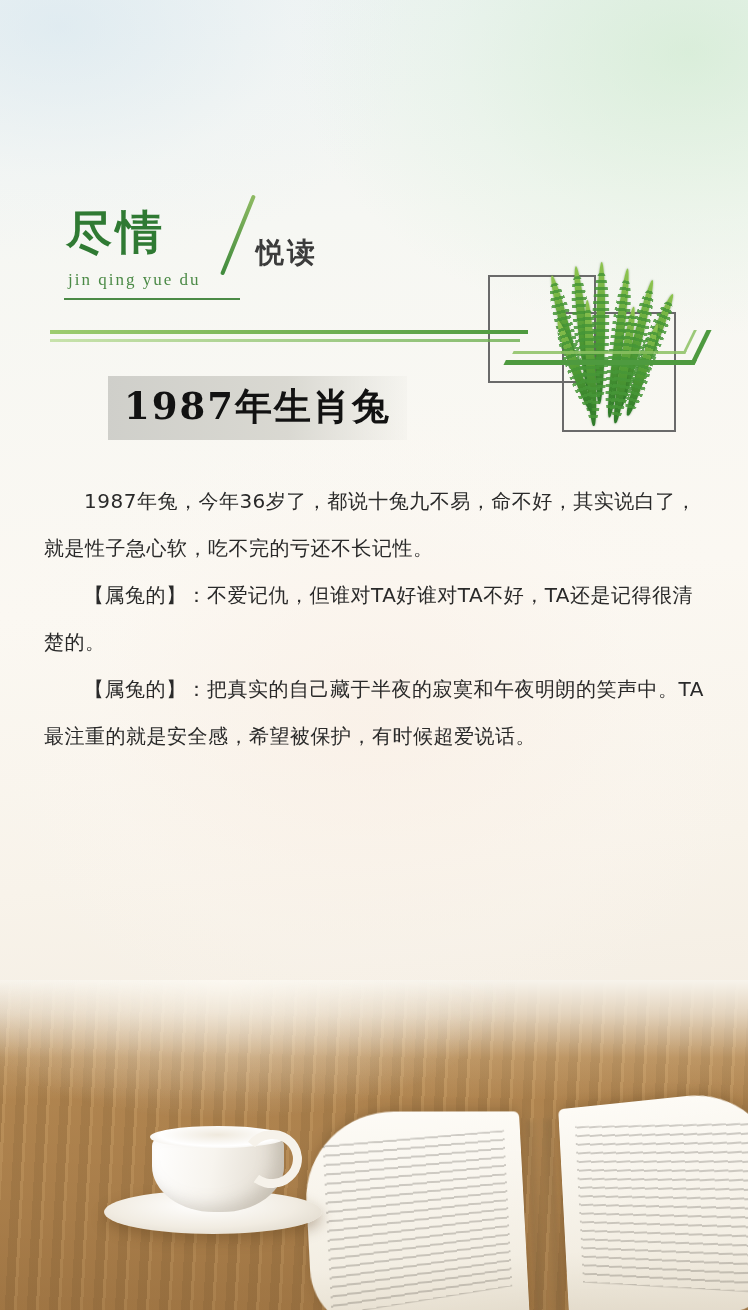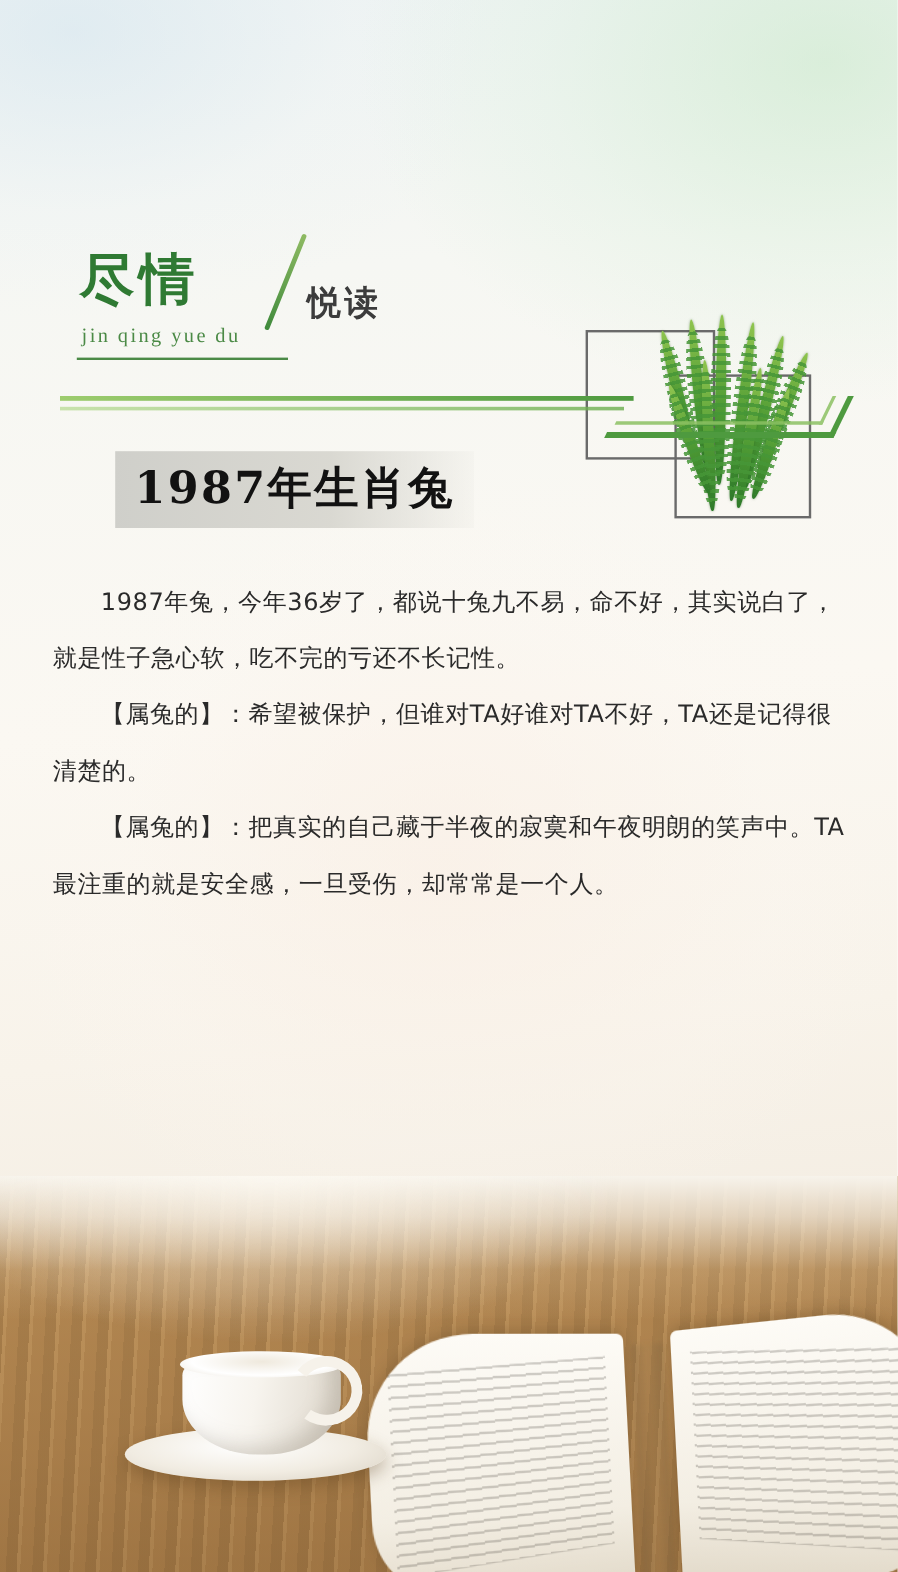--- a/index.html
+++ b/index.html
@@ -306,21 +306,21 @@
         rgba(70,150,55,0.85) 0px,
         rgba(70,150,55,0.85) 3px,
         rgba(255,255,255,0) 3px,
         rgba(255,255,255,0) 7px);
     border-radius: 40%;
   }
 
   
   .headline-wrap {
     position: absolute;
-    left: 96px;
+    left: 108px;
     top: 376px;
   }
   .headline {
     display: inline-block;
     padding: 6px 16px 8px 16px;
     background: linear-gradient(90deg, rgba(205,205,200,0.95) 0%, rgba(214,213,206,0.9) 60%, rgba(231,230,224,0.2) 100%);
     font-family: "DejaVu Serif", serif;
     font-weight: bold;
     font-size: 37px;
     letter-spacing: 2px;
@@ -403,17 +403,17 @@
       <div class="r4"></div>
     </div>
   </div>
 
   <div class="headline-wrap">
     <div class="headline">1987年生肖兔</div>
   </div>
 
   <div class="body-text">
     <p>1987年兔，今年36岁了，都说十兔九不易，命不好，其实说白了，就是性子急心软，吃不完的亏还不长记性。</p>
-    <p>【属兔的】：希望被保护，但谁对TA好谁对TA不好，TA还是记得很清楚的。</p>
-    <p>【属兔的】：把真实的自己藏于半夜的寂寞和午夜明朗的笑声中。TA最注重的就是安全感，一旦受伤，却常常是一个人。</p>
+    <p>【属兔的】：不爱记仇，但谁对TA好谁对TA不好，TA还是记得很清楚的。</p>
+    <p>【属兔的】：把真实的自己藏于半夜的寂寞和午夜明朗的笑声中。TA最注重的就是安全感，希望被保护，有时候超爱说话。</p>
   </div>
 
 </div>
 
 </body></html>

